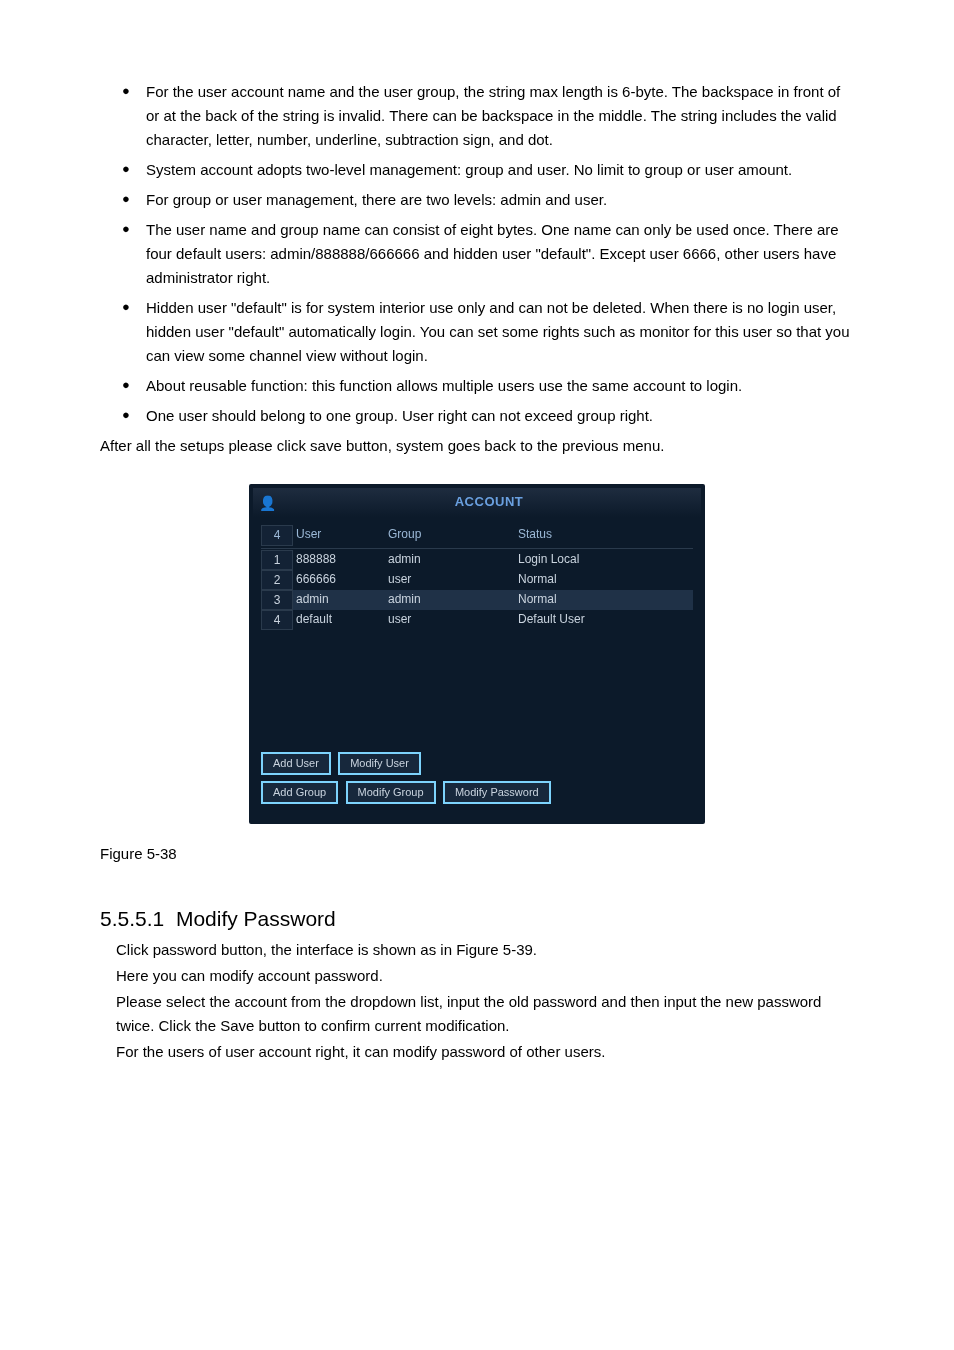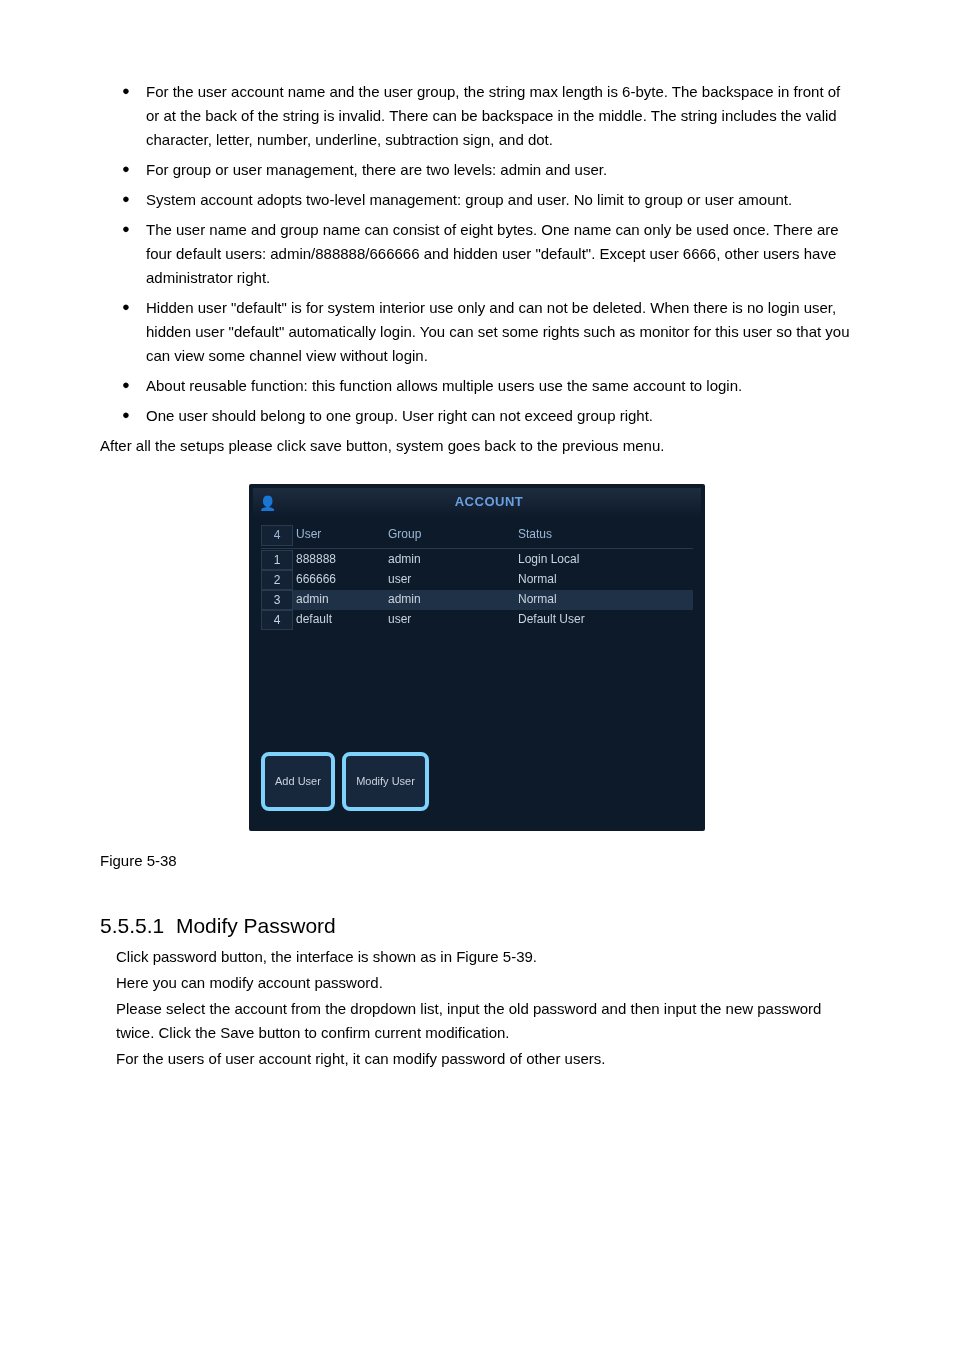--- a/index.html
+++ b/index.html
@@ -92,23 +92,23 @@
       color:#c9d3de;
     }
     .table-space {
       height: 112px;
     }
     .account-buttons {
       padding: 8px 8px 10px 8px;
     }
     .btn {
       display: inline-block;
-      border: 4px solid #7dd3fc;
-      border-radius: 8px;
-      padding: 18px 10px;
+      border: 2px solid #7dd3fc;
+      border-radius: 0;
+      padding: 2px 10px;
       color: #c9d3de;
       background: #17283c;
       font-size: 11px;
       margin-right: 4px;
       line-height: 15px;
     }
     .btn-row {
       margin-bottom: 6px;
     }
     .figure-caption {
@@ -122,22 +122,22 @@
     }
     p.plain {
       margin: 2px 16px;
     }
   </style>
 </head>
 <body>
 
 <ul class="bullets">
   <li>For the user account name and the user group, the string max length is 6-byte. The backspace in front of or at the back of the string is invalid. There can be backspace in the middle. The string includes the valid character, letter, number, underline, subtraction sign, and dot.</li>
+  <li>System account adopts two-level management: group and user. No limit to group or user amount.</li>
   <li>For group or user management, there are two levels: admin and user.</li>
-  <li>System account adopts two-level management: group and user. No limit to group or user amount.</li>
   <li>The user name and group name can consist of eight bytes. One name can only be used once. There are four default users: admin/888888/666666 and hidden user "default". Except user 6666, other users have administrator right.</li>
   <li>Hidden user "default" is for system interior use only and can not be deleted. When there is no login user, hidden user "default" automatically login. You can set some rights such as monitor for this user so that you can view some channel view without login.</li>
   <li>About reusable function: this function allows multiple users use the same account to login.</li>
   <li>One user should belong to one group. User right can not exceed group right.</li>
 </ul>
 <p class="after-text">After all the setups please click save button, system goes back to the previous menu.</p>
 
 <div class="figure-wrap">
   <div class="account-window">
     <div class="account-title">
@@ -175,20 +175,25 @@
         <div class="col-group">user</div>
         <div class="col-status">Default User</div>
       </div>
       <div class="table-space"></div>
     </div>
     <div class="account-buttons">
       <div class="btn-row">
         <span class="btn">Add User</span>
         <span class="btn">Modify User</span>
       </div>
+      <div class="btn-row">
+        <span class="btn">Add Group</span>
+        <span class="btn">Modify Group</span>
+        <span class="btn">Modify Password</span>
+      </div>
     </div>
   </div>
 </div>
 
 <div class="figure-caption">Figure 5-38</div>
 
 <div class="section-title">
   <span>5.5.5.1</span>&nbsp;
   <span>Modify Password</span>
 </div>

